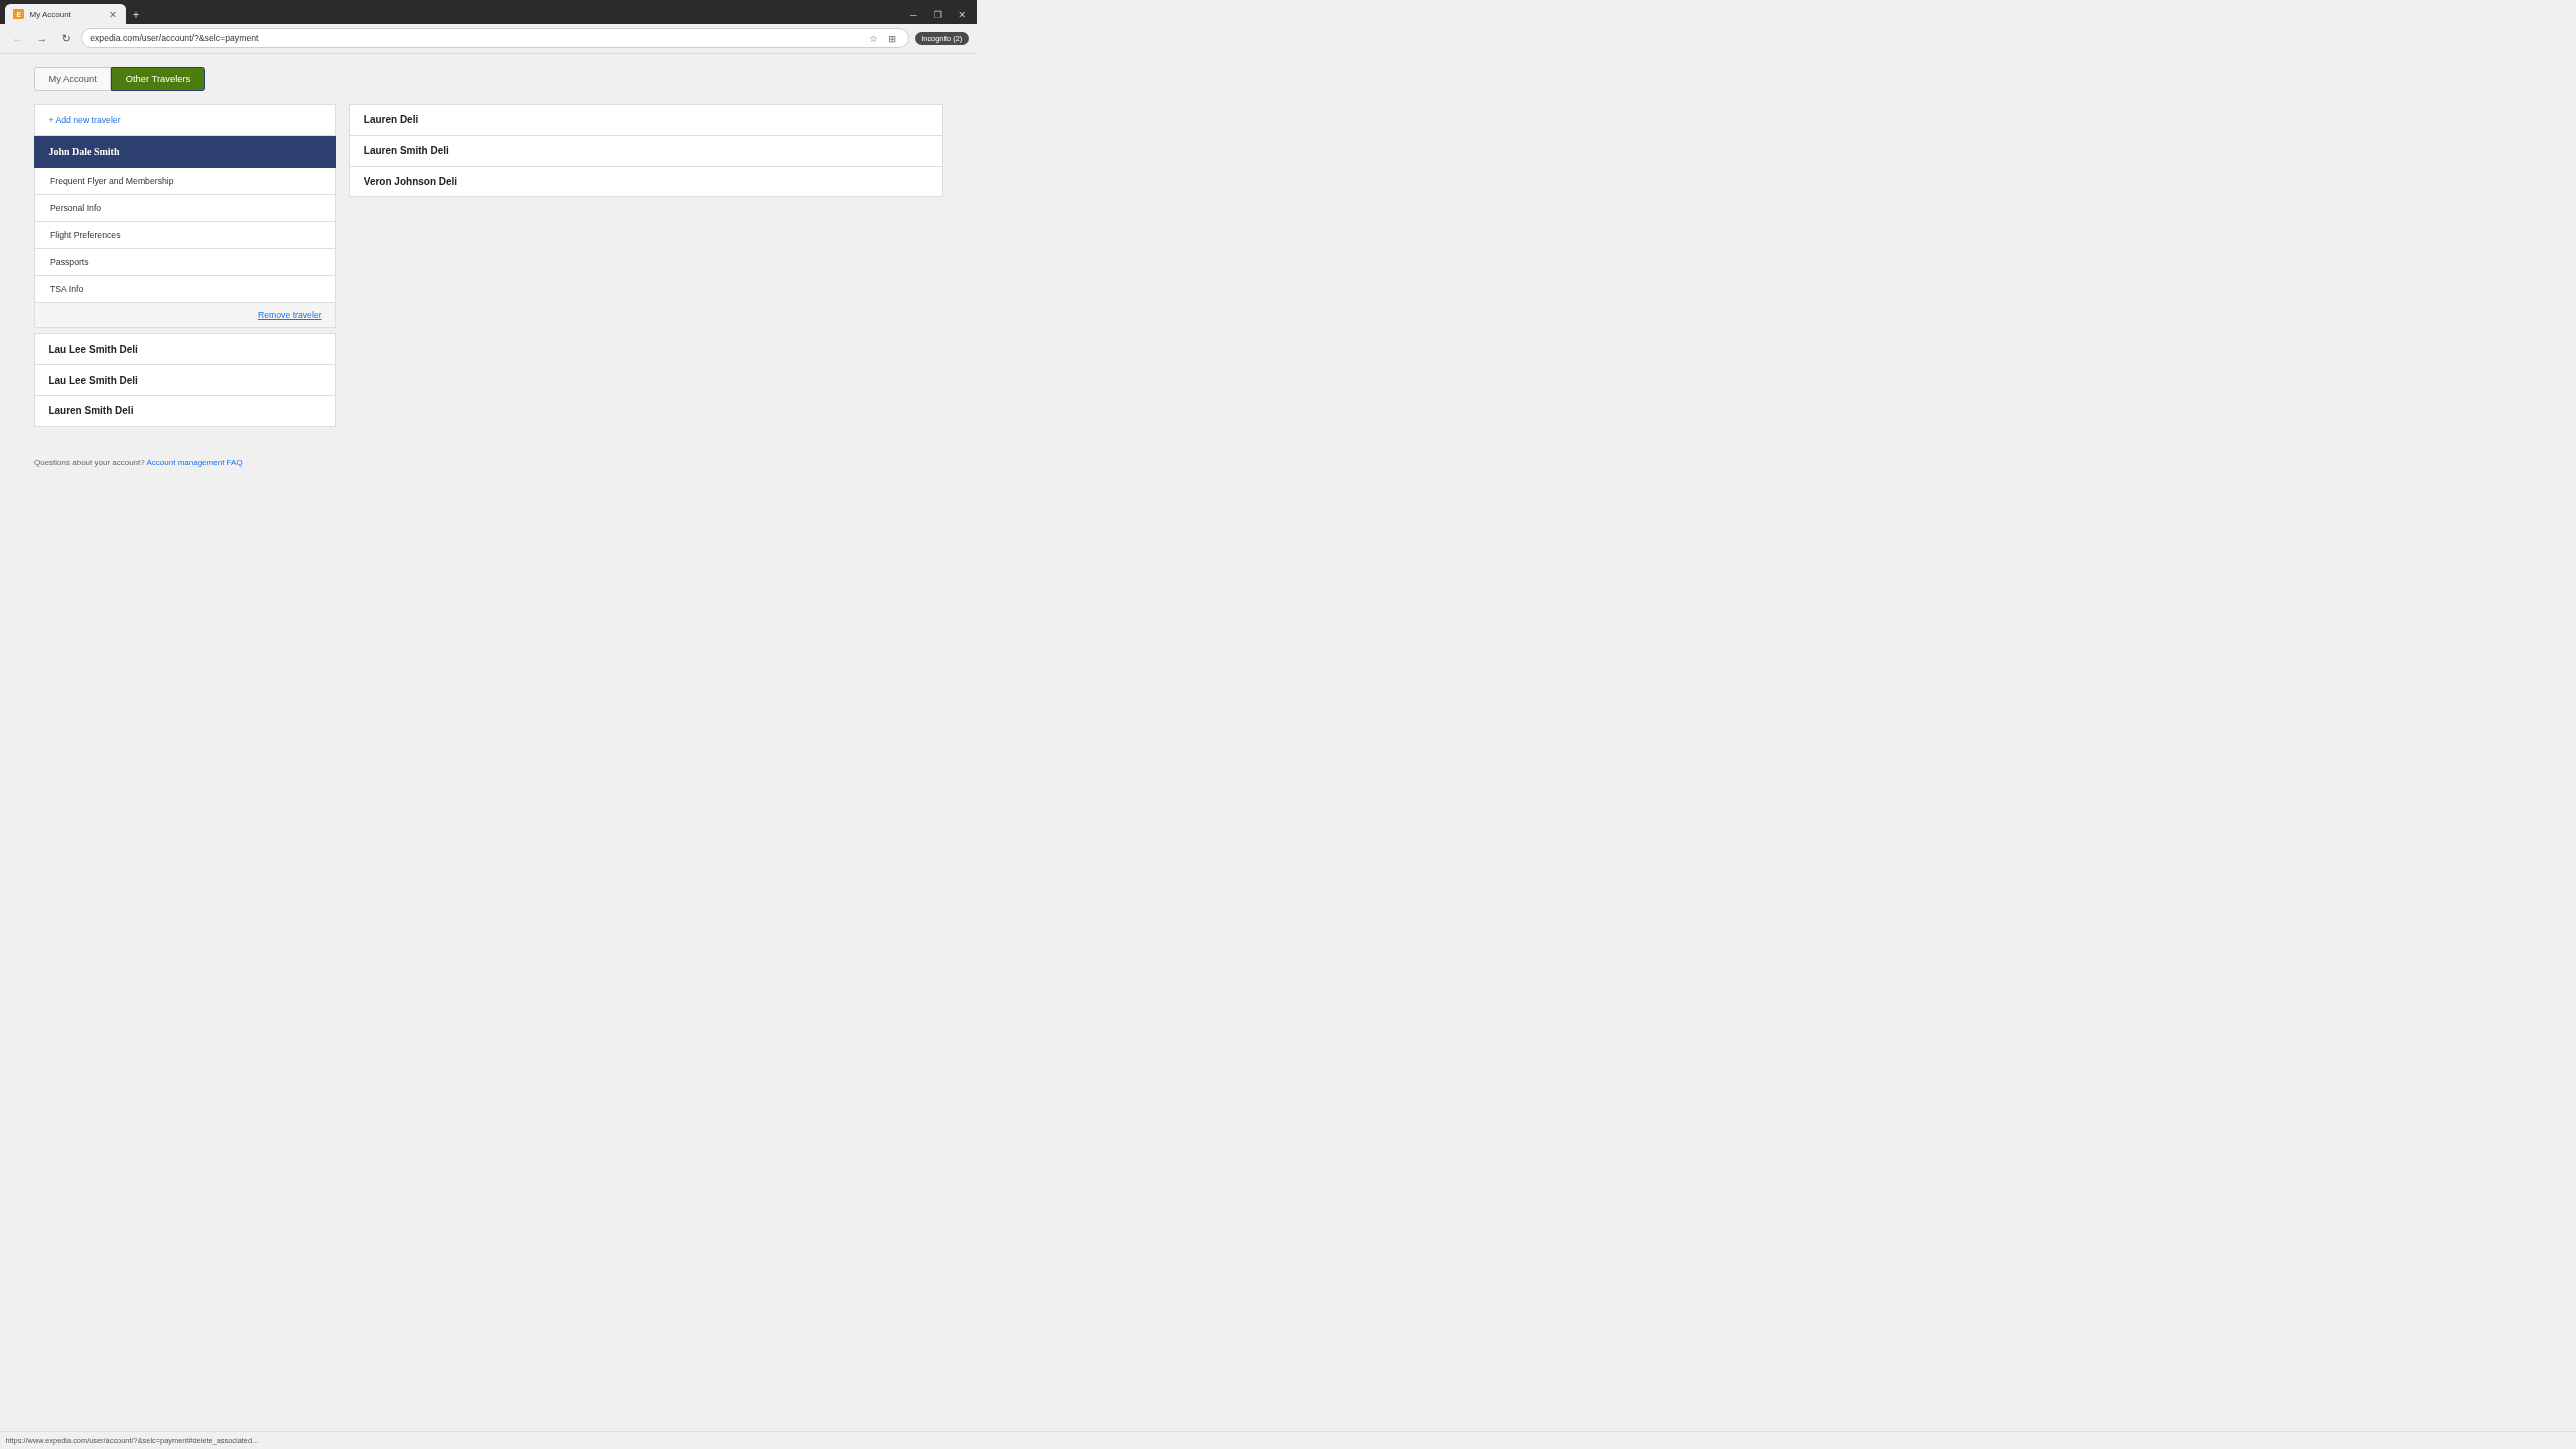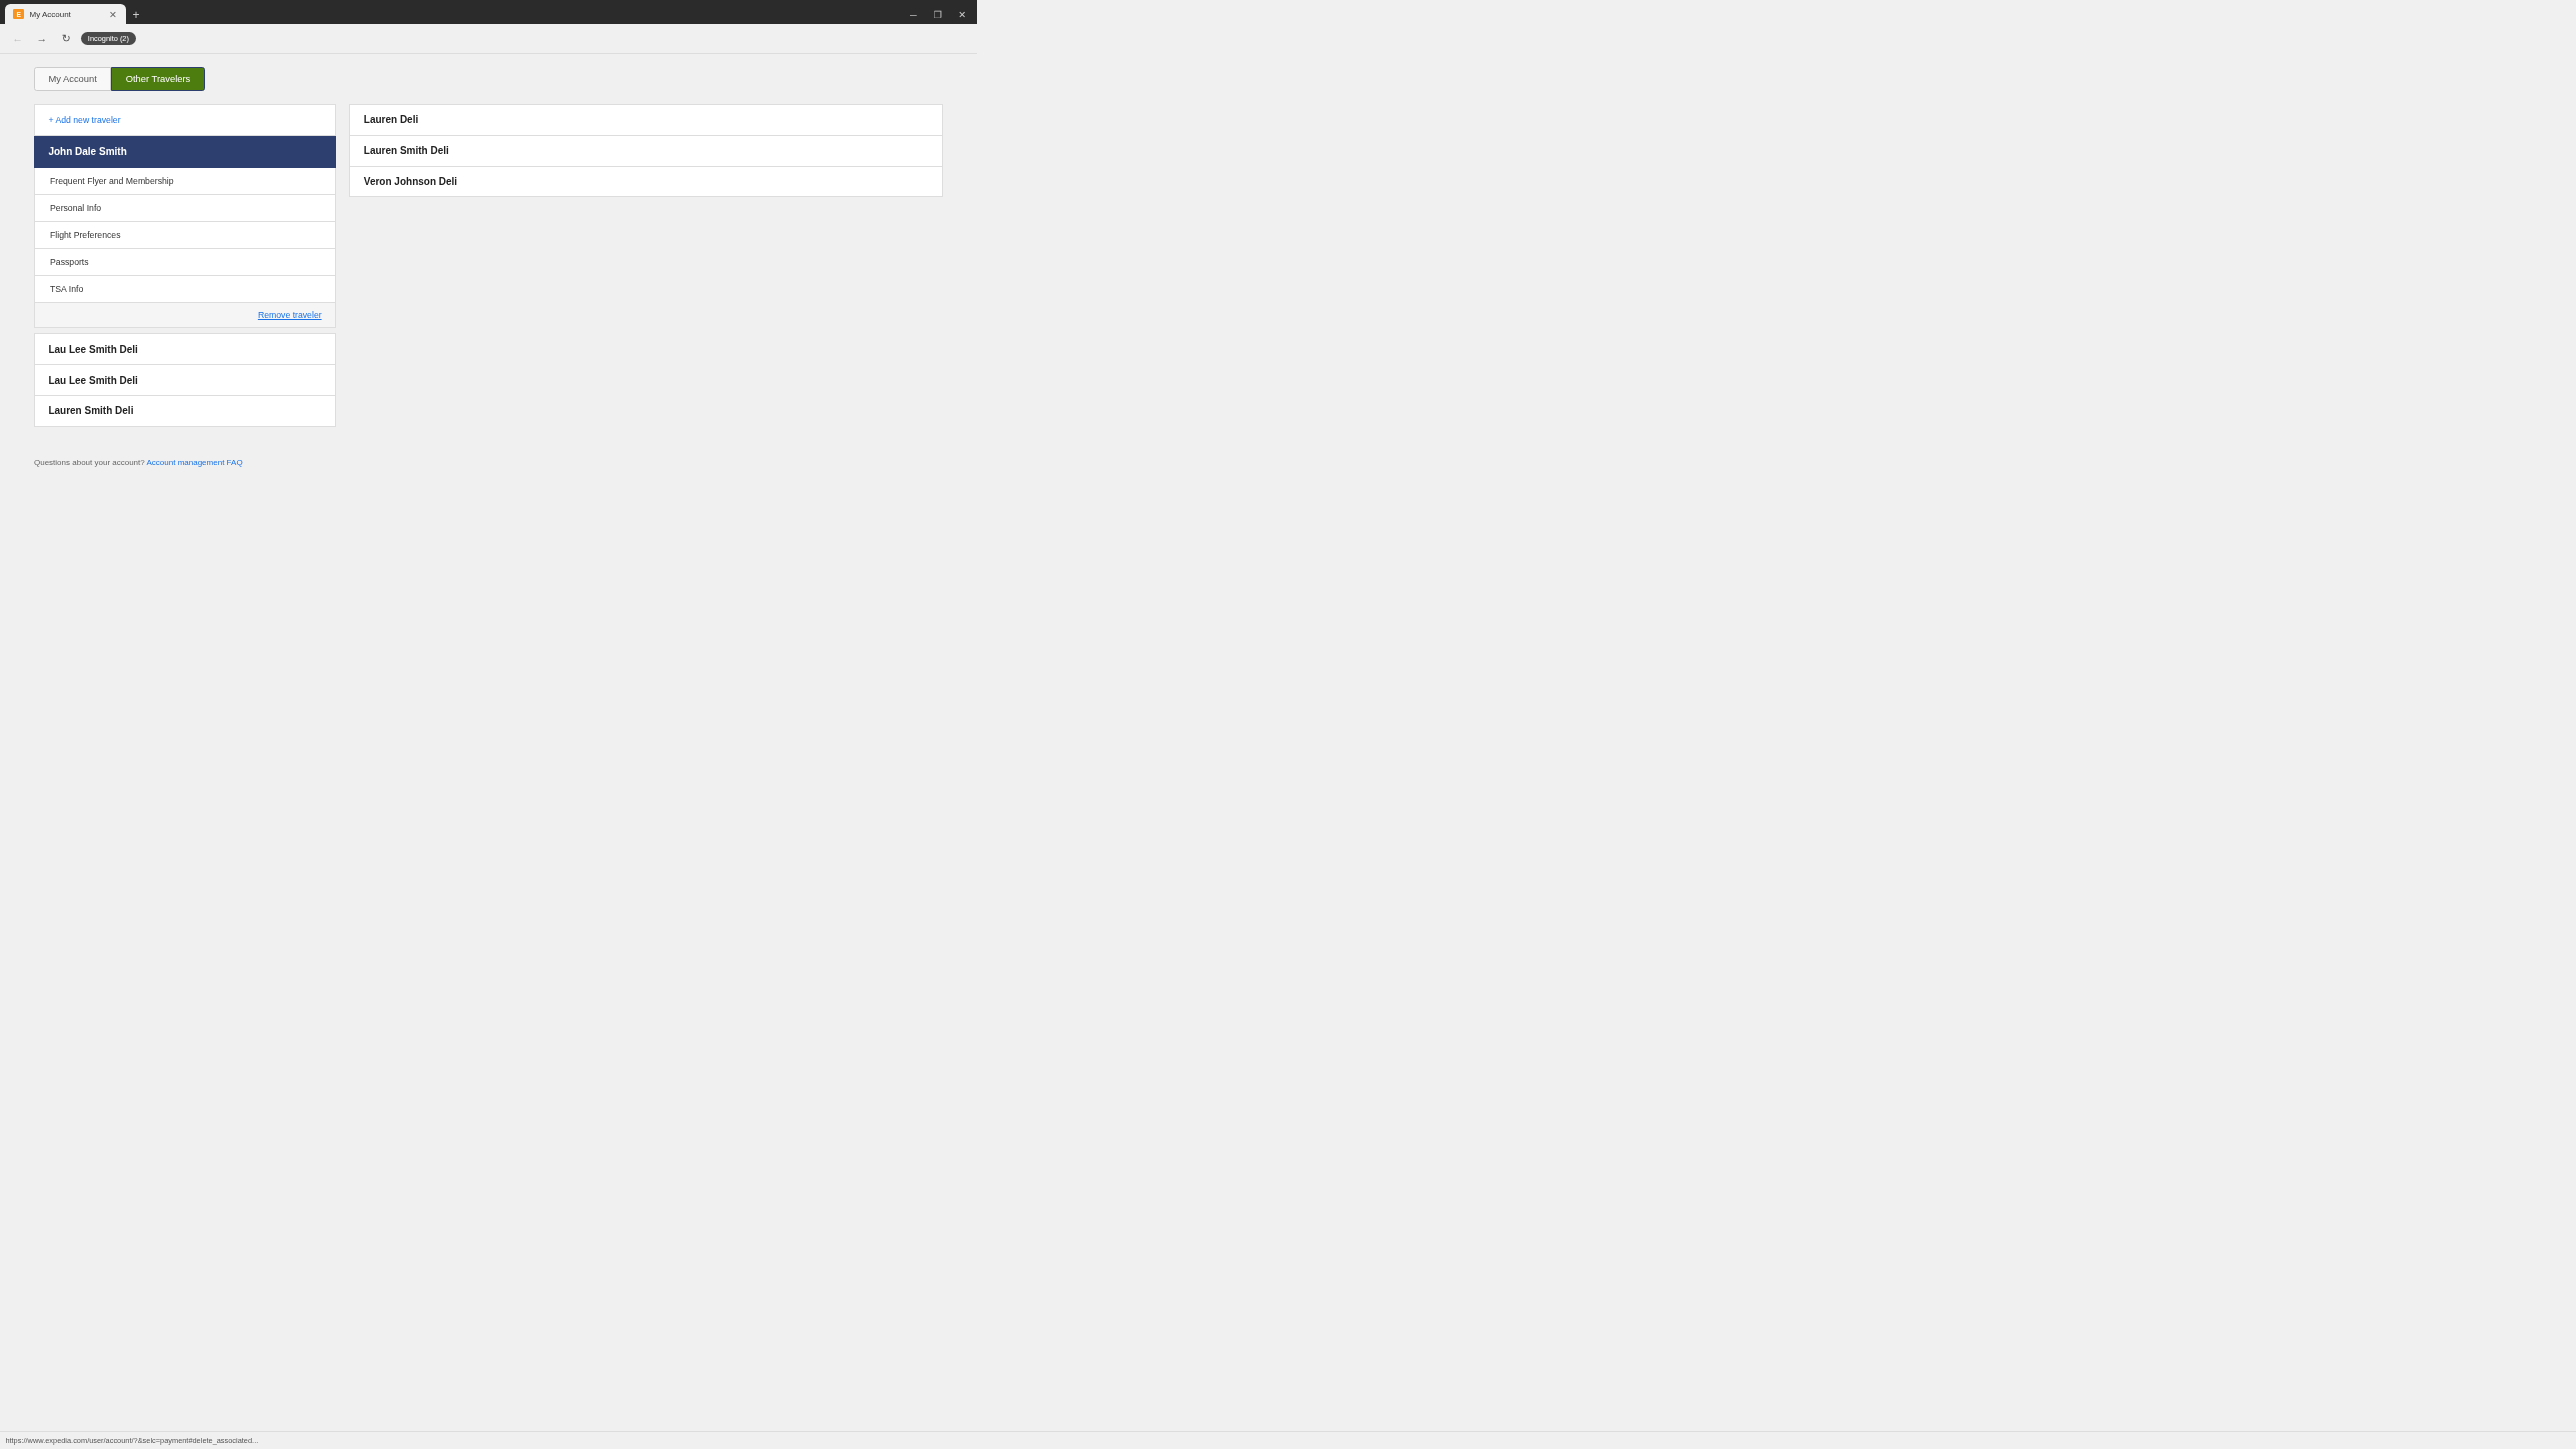--- a/index.html
+++ b/index.html
@@ -254,20 +254,21 @@
     }
 
     
     .selected-traveler {
       background: #2d3f6e;
       color: white;
       padding: 9.4px 13.4px;
       font-size: 10px;
       font-weight: bold;
       border: 0.7px solid #2d3f6e;
+      font-family: Liberation Serif, serif;
     }
 
     
     .sub-menu-item {
       background: white;
       border: 0.7px solid #ddd;
       border-top: none;
       padding: 8px 15px;
       font-size: 8.7px;
       color: #333;
@@ -369,20 +370,27 @@
     <button class="win-btn">─</button>
     <button class="win-btn">❐</button>
     <button class="win-btn">✕</button>
   </div>
 </div>
 
 <div class="address-bar-row">
   <button class="addr-nav disabled" title="Back">←</button>
   <button class="addr-nav" title="Forward">→</button>
   <button class="addr-nav" title="Refresh">↻</button>
+  <div class="address-bar">
+    <input class="address-input" type="text" value="expedia.com/user/account/?&amp;selc=payment" style="">
+    <div class="addr-icons">
+      <button class="addr-icon-btn">☆</button>
+      <button class="addr-icon-btn">⊞</button>
+    </div>
+  </div>
   <span class="incognito-badge">Incognito (2)</span>
 </div>
 
 <div class="page-content">
 
   <div class="tabs-nav">
     <a class="tab-nav-item" href="#">
       <span>My Account</span>
     </a>
     <a class="tab-nav-item active" href="#">

